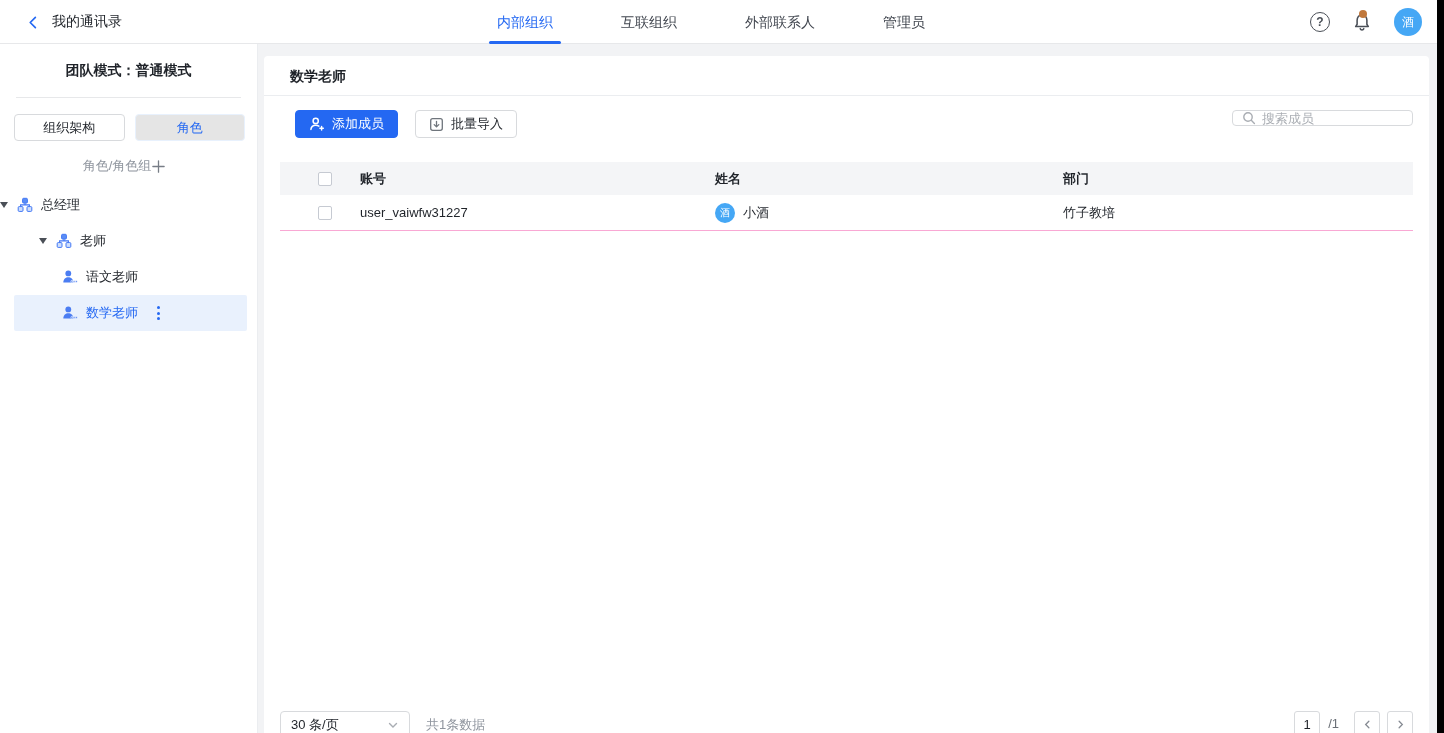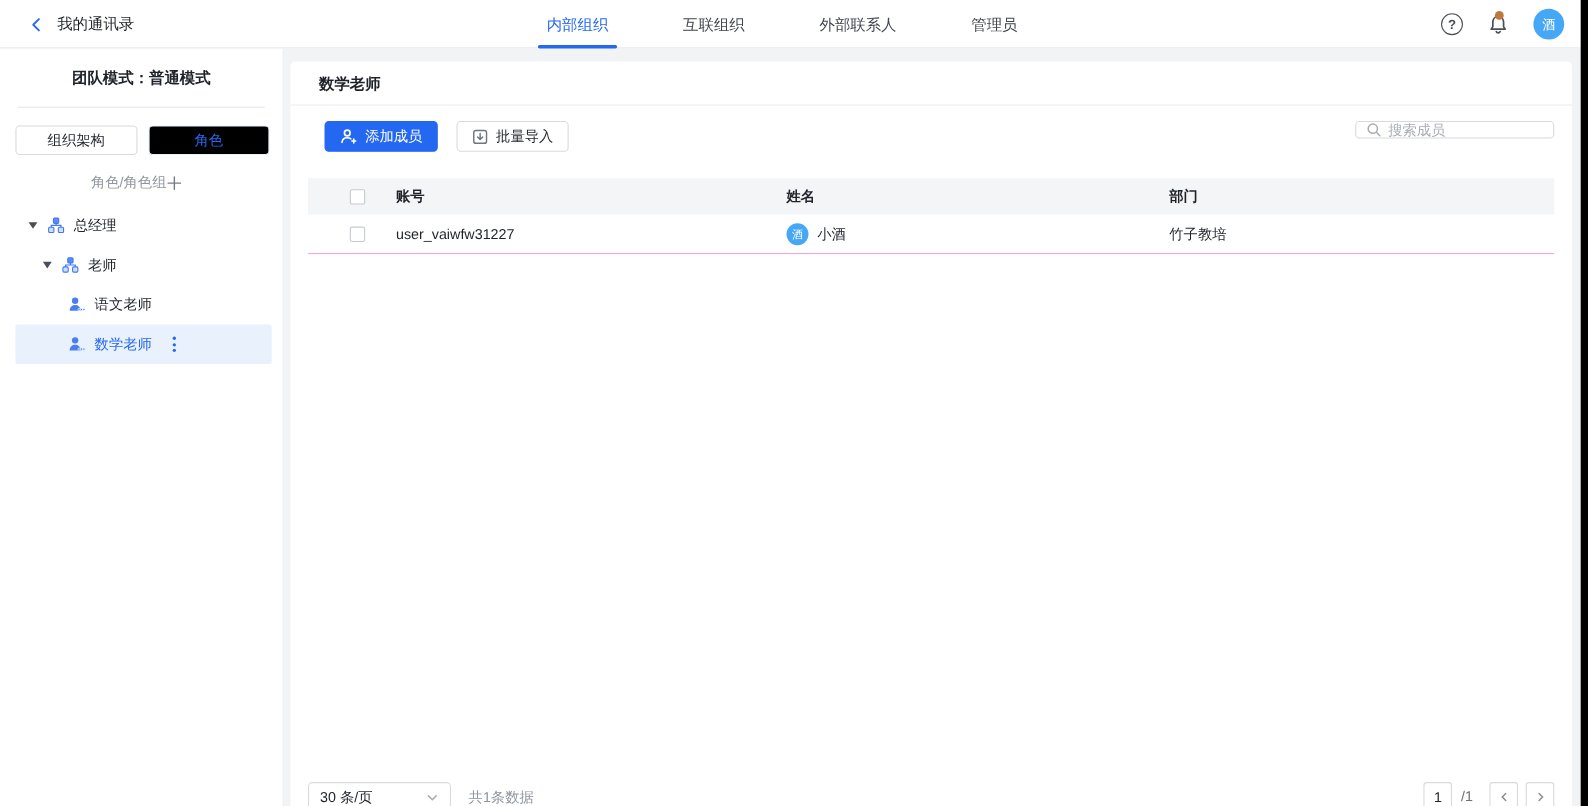--- a/index.html
+++ b/index.html
@@ -21,29 +21,29 @@
   .bell-dot { position: absolute; top: -2px; left: 7px; width: 8px; height: 8px; border-radius: 50%; background: #c0783c; }
   .avatar { width: 28px; height: 28px; border-radius: 50%; background: #45a7f5; color: #fff; font-size: 12px; display: flex; align-items: center; justify-content: center; cursor: pointer; }
 
   
   .sidebar { position: absolute; left: 0; top: 44px; width: 258px; bottom: 0; background: #fff; border-right: 1px solid #ebedf0; }
   .team-mode { padding-top: 18px; text-align: center; font-size: 14px; font-weight: bold; color: #1f2329; }
   .side-divider { height: 1px; background: #e7e8ea; margin: 17px 16px 0 16px; }
   .view-toggle { display: flex; gap: 10px; padding: 16px 12px 0 14px; }
   .toggle-btn { flex: 1; height: 27px; border-radius: 4px; font-size: 13px; display: flex; align-items: center; justify-content: center; cursor: pointer; }
   .toggle-btn.plain { background: #fff; border: 1px solid #d8dadd; color: #1f2329; }
-  .toggle-btn.selected { background: #000000; border: 1px solid #e8f1fd; color: #2468f2; }
+  .toggle-btn.selected { background: #e5e5e5; border: 1px solid #e8f1fd; color: #2468f2; }
   .group-header { display: flex; align-items: center; justify-content: center; padding: 16px 24px 0 16px; }
   .group-label { font-size: 13px; color: #8f959e; }
   .plus-btn { cursor: pointer; display: flex; }
   .tree { margin-top: 12px; }
   .tree-item { height: 36px; display: flex; align-items: center; font-size: 13px; color: #1f2329; cursor: pointer; }
   .tree-item .caret { width: 0; height: 0; border-left: 4.5px solid transparent; border-right: 4.5px solid transparent; border-top: 6px solid #4a4f57; margin-right: 9px; }
   .tree-item .t-icon { margin-right: 8px; display: flex; }
-  .ti-level0 { padding-left: 26px; }
+  .ti-level0 { }
   .ti-level1 { padding-left: 39px; }
   .ti-level2 { padding-left: 62px; }
   .tree-item.selected { background: #e9f1fd; margin: 0 10px 0 14px; padding-left: 48px; border-radius: 2px; color: #2468f2; }
   .dots-menu { display: flex; flex-direction: column; gap: 2.5px; margin-left: 19px; cursor: pointer; }
   .dots-menu i { width: 3px; height: 3px; border-radius: 50%; background: #2468f2; }
 
   
   .main { position: absolute; left: 264px; top: 56px; width: 1165px; bottom: 0; background: #fff; border-radius: 4px 4px 0 0; }
   .main-title { height: 40px; line-height: 41px; padding-left: 26px; font-size: 14px; font-weight: bold; border-bottom: 1px solid #ebedf0; }
   .toolbar { position: relative; height: 56px; padding: 14px 16px 0 24px; display: flex; gap: 10px; }

